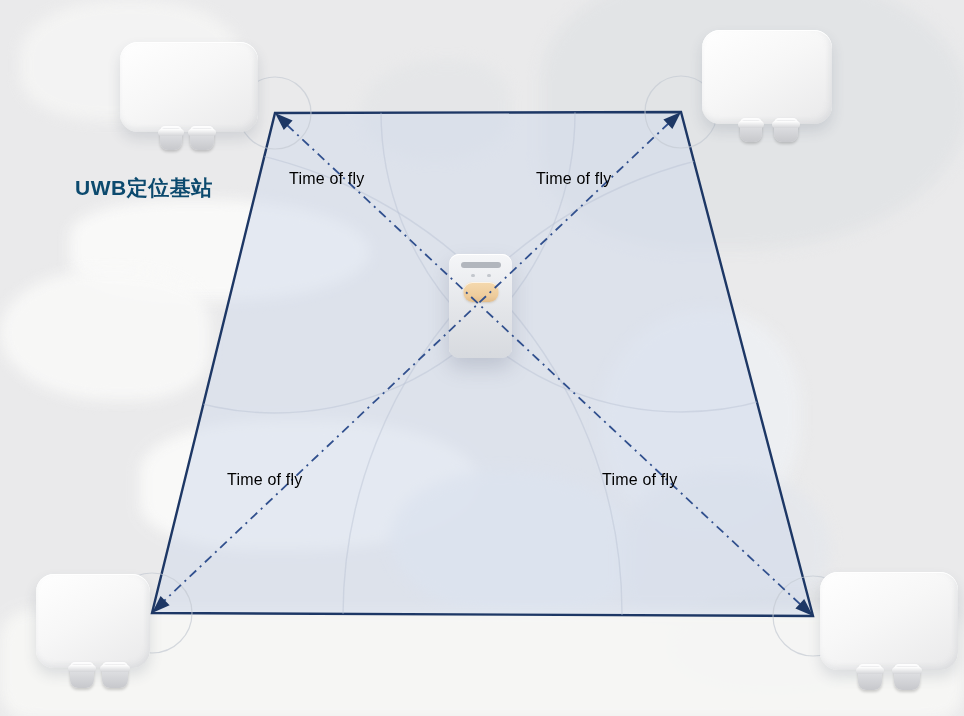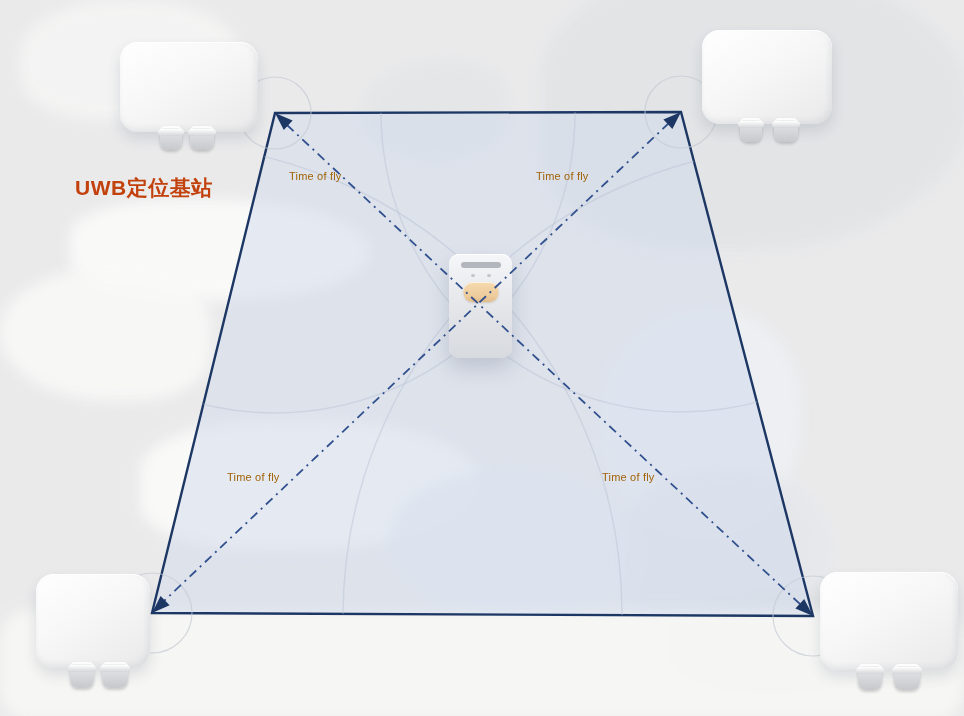--- a/index.html
+++ b/index.html
@@ -55,25 +55,25 @@
   .tag-dots .dot{width:4px;height:3px;border-radius:2px;background:#c3c7cd;}
   .tag-button{
     position:absolute;left:50%;top:28px;transform:translateX(-50%);
     width:35px;height:20px;border-radius:9px;
     background:linear-gradient(180deg,#f5d9ae 0%,#eecc9c 70%,#e2bd8b 100%);
     box-shadow:inset 0 1px 0 rgba(255,255,255,.7), 0 1px 2px rgba(140,110,70,.25);
   }
   
   .station-label{
     position:absolute;left:75px;top:174px;z-index:7;
-    font-size:21px;font-weight:bold;color:#c2410c;letter-spacing:.5px;
+    font-size:21px;font-weight:bold;color:#0c4a6e;letter-spacing:.5px;
   }
   .tof-label{
     position:absolute;z-index:7;
-    font-size:11px;color:#a16207;letter-spacing:.2px;
+    font-size:16px;color:#000000;letter-spacing:.2px;
   }
   .tof-tl{left:289px;top:170px;}
   .tof-tr{left:536px;top:170px;}
   .tof-bl{left:227px;top:471px;}
   .tof-br{left:602px;top:471px;}
 </style>
 </head>
 <body>
 
 <div class="stage">

